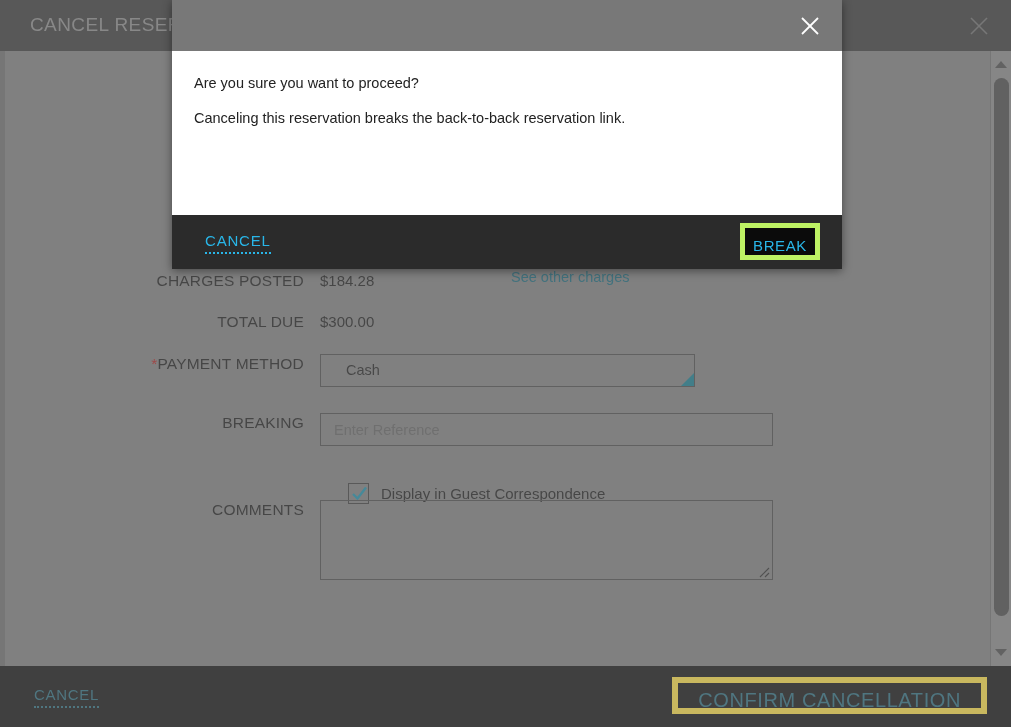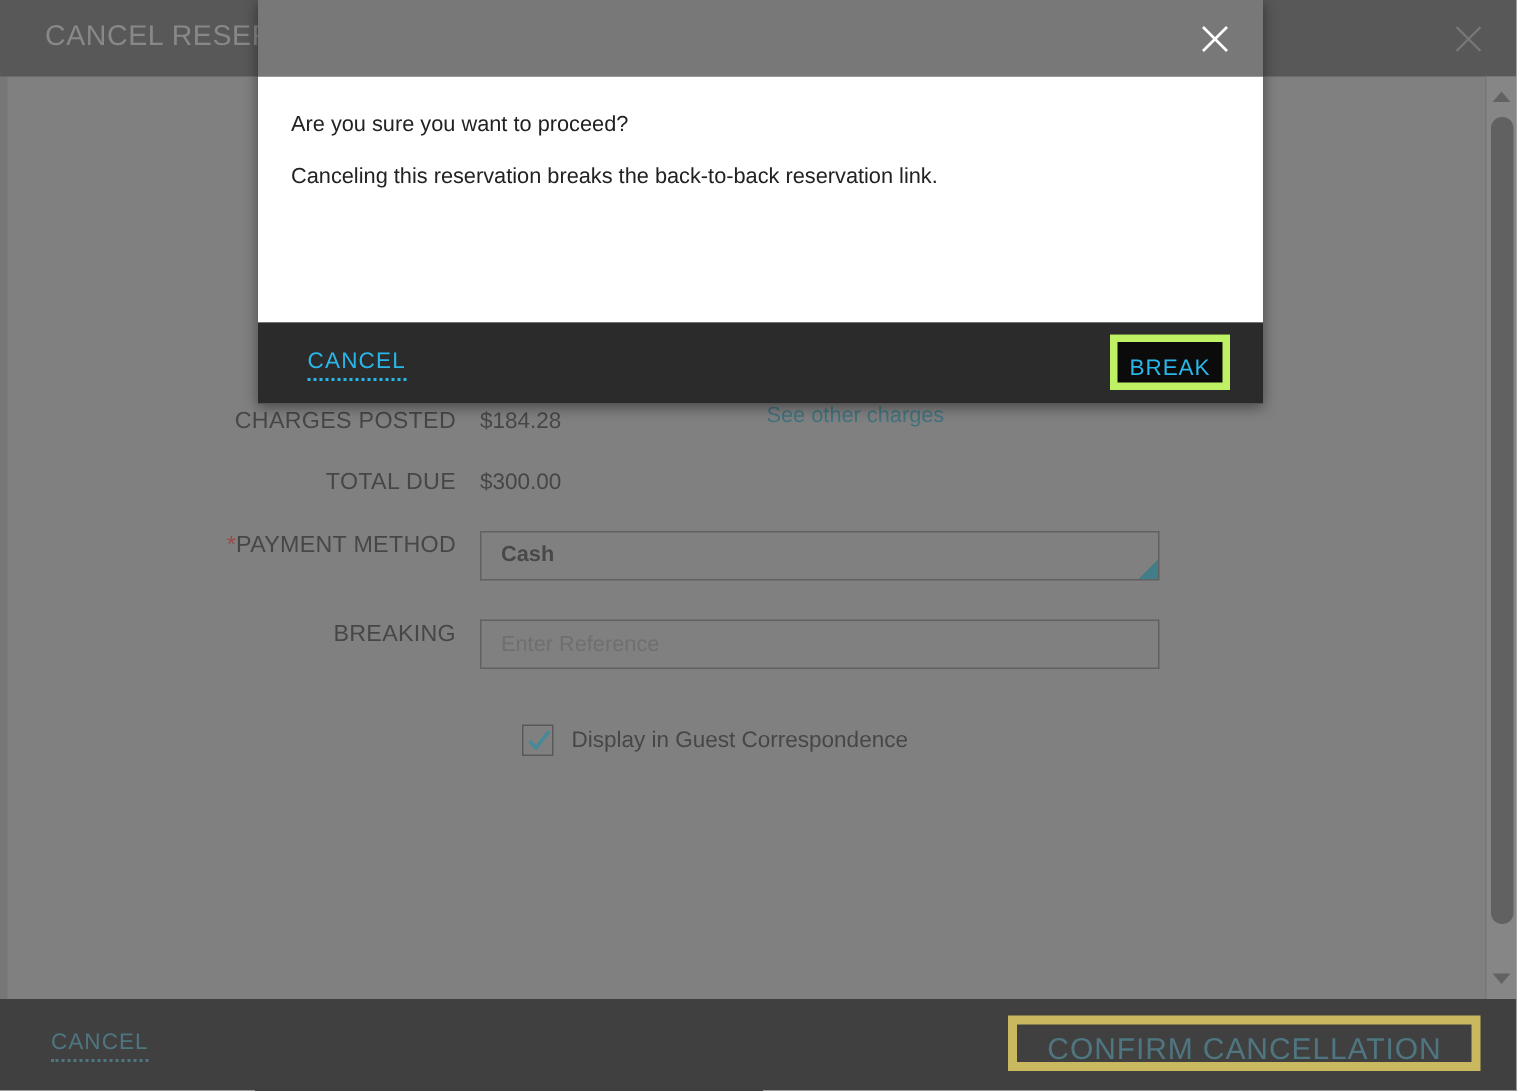--- a/index.html
+++ b/index.html
@@ -96,29 +96,28 @@
   .link-teal {
     position: absolute;
     font-size: 14.5px;
     color: #15687c;
     white-space: nowrap;
   }
 
   
   .select-box {
     position: relative;
-    width: 453px;
+    width: 375px;
     height: 33px;
     border: 1px solid #4a4a4a;
     background: transparent;
     font-size: 14.5px;
     color: #1f1f1f;
     line-height: 31px;
-    padding-left: 13px;
-    font-weight: bold;
+    padding-left: 25px;
   }
   .select-caret {
     position: absolute;
     right: 0; bottom: 0;
     width: 0; height: 0;
     border-left: 13px solid transparent;
     border-bottom: 13px solid #157d90;
   }
   .text-input {
     width: 453px;
@@ -376,20 +375,29 @@
 
     <div class="checkbox-row" style="left:348px; top:400px;">
       <div class="checkbox-box">
         <svg width="17" height="17" viewBox="0 0 17 17">
           <polyline points="2,9 6.5,13.5 15,2.5" fill="none" stroke="#1c8fab" stroke-width="2.4"></polyline>
         </svg>
       </div>
       <div class="checkbox-label">Display in Guest Correspondence</div>
     </div>
 
+    <div class="row" style="top:449px;">
+      <div class="row-label">COMMENTS</div>
+      <div class="textarea-box">
+        <svg class="resize-grip" viewBox="0 0 13 13">
+          <line x1="12" y1="3" x2="3" y2="12" stroke="#2f2f2f" stroke-width="1.1"></line>
+          <line x1="12" y1="8" x2="8" y2="12" stroke="#2f2f2f" stroke-width="1.1"></line>
+        </svg>
+      </div>
+    </div>
 
   </div>
 
   <div class="scrollbar">
     <div class="sb-arrow up"></div>
     <div class="sb-thumb"></div>
     <div class="sb-arrow down"></div>
   </div>
 
   <div class="bottom-bar">

